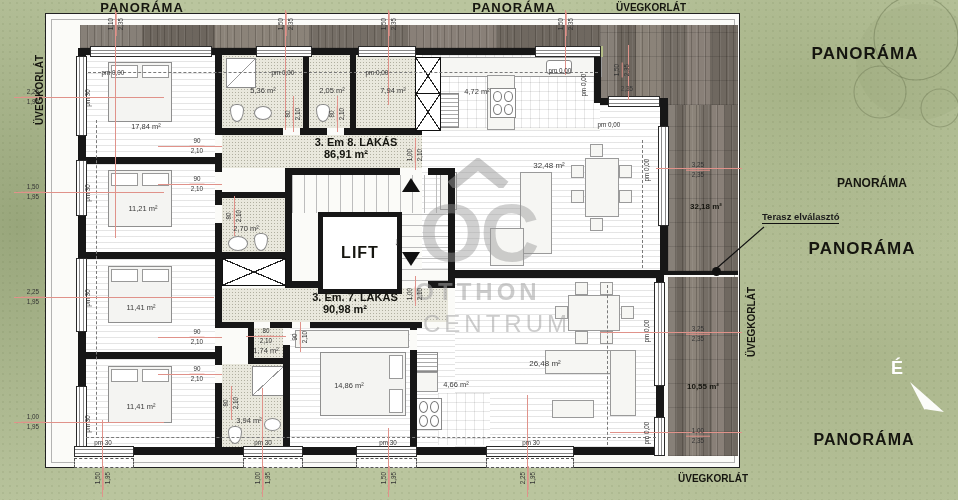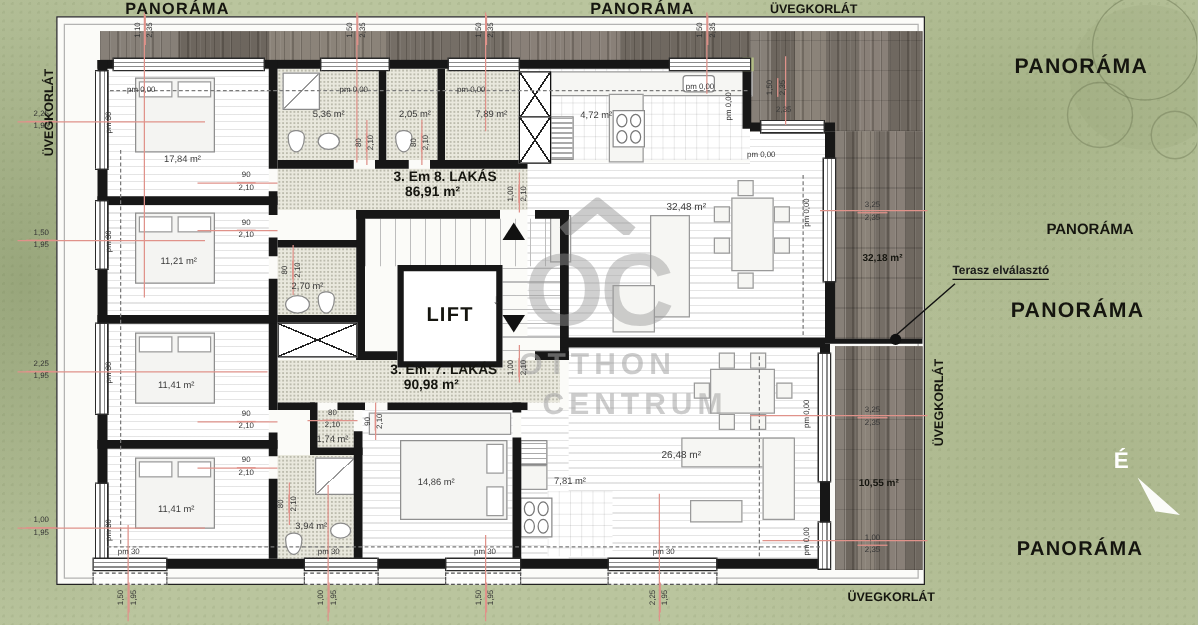--- a/index.html
+++ b/index.html
@@ -281,37 +281,37 @@
   <div class="rl" style="left:234px;top:196px;width:1px;height:40px"></div>
   <div class="rl" style="left:300px;top:322px;width:1px;height:30px"></div>
   <div class="rl" style="left:231px;top:386px;width:1px;height:34px"></div>
   <div class="rl" style="left:415px;top:276px;width:1px;height:30px"></div>
 
   <svg class="abs" style="left:447px;top:158px;width:62px;height:30px;z-index:6;opacity:.5" viewBox="0 0 62 30">
     <polyline points="4,28 31,6 58,28" fill="none" stroke="#989898" stroke-width="11"></polyline>
   </svg>
   <div class="wm" style="left:478px;top:233px;font-size:82px;font-weight:bold;letter-spacing:-3px;opacity:.45">OC</div>
   <div class="wm" style="left:478px;top:292px;font-size:24px;letter-spacing:4px;font-weight:bold;color:#a3a3a3">OTTHON</div>
-  <div class="wm" style="left:508px;top:324px;font-size:24px;letter-spacing:4px;font-weight:bold;color:#a3a3a3">CENTRUM</div>
+  <div class="wm" style="left:497px;top:324px;font-size:24px;letter-spacing:4px;font-weight:normal;color:#a3a3a3">CENTRUM</div>
 
   <div class="lbl" style="left:146px;top:127px">17,84 m²</div>
   <div class="lbl" style="left:143px;top:209px">11,21 m²</div>
   <div class="lbl" style="left:141px;top:308px">11,41 m²</div>
   <div class="lbl" style="left:141px;top:407px">11,41 m²</div>
   <div class="lbl" style="left:263px;top:91px">5,36 m²</div>
   <div class="lbl" style="left:332px;top:91px">2,05 m²</div>
-  <div class="lbl" style="left:393px;top:91px">7,89 m²</div>
+  <div class="lbl" style="left:393px;top:91px">7,94 m²</div>
   <div class="lbl" style="left:477px;top:92px">4,72 m²</div>
   <div class="lbl" style="left:549px;top:166px;font-size:8px">32,48 m²</div>
   <div class="lbl" style="left:246px;top:229px">2,70 m²</div>
   <div class="lbl bold" style="left:706px;top:207px;font-size:8px">32,18 m²</div>
   <div class="lbl" style="left:266px;top:351px">1,74 m²</div>
   <div class="lbl" style="left:249px;top:421px">3,94 m²</div>
   <div class="lbl" style="left:349px;top:386px">14,86 m²</div>
-  <div class="lbl" style="left:456px;top:385px">7,81 m²</div>
+  <div class="lbl" style="left:456px;top:385px">4,66 m²</div>
   <div class="lbl" style="left:545px;top:364px;font-size:8px">26,48 m²</div>
   <div class="lbl bold" style="left:703px;top:387px;font-size:8px">10,55 m²</div>
 
   <div class="lbl bold fs11" style="left:356px;top:142px">3. Em 8. LAKÁS</div>
   <div class="lbl bold fs11" style="left:346px;top:154px">86,91 m²</div>
   <div class="lbl bold fs11" style="left:355px;top:297px">3. Em. 7. LAKÁS</div>
   <div class="lbl bold fs11" style="left:345px;top:309px">90,98 m²</div>
 
   <div class="pair" style="left:33px;top:97px">
       <span>2,25</span>

